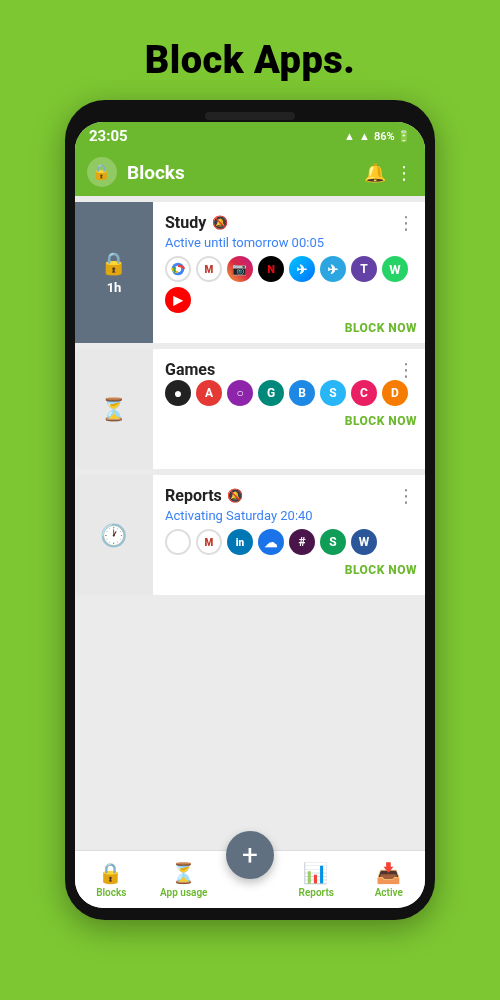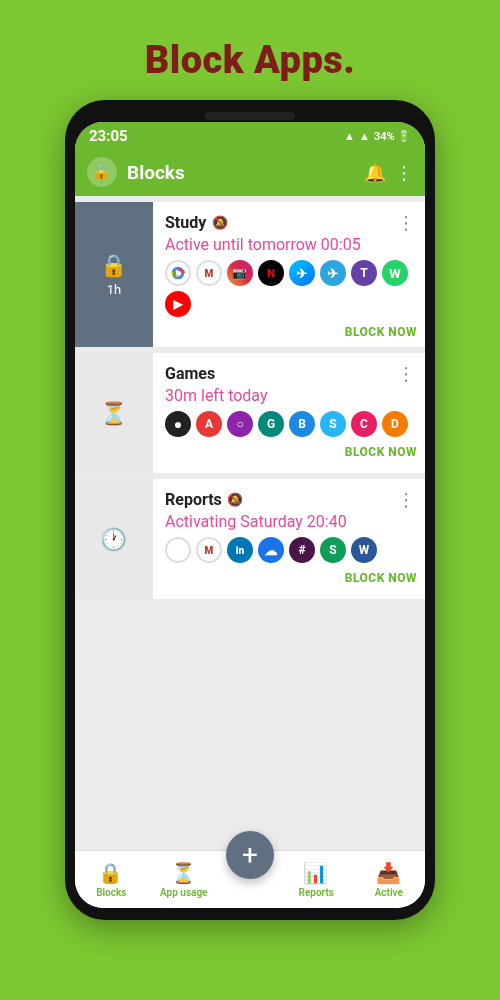--- a/index.html
+++ b/index.html
@@ -9,21 +9,21 @@
       background-color: #7dc832;
       display: flex;
       flex-direction: column;
       align-items: center;
       font-family: 'Roboto', Arial, sans-serif;
       overflow: hidden;
     }
     .page-title {
       font-size: 38px;
       font-weight: 900;
-      color: #7f1d1d;
+      color: #000000;
       margin-top: 38px;
       margin-bottom: 18px;
       letter-spacing: 0.5px;
     }
     .phone-frame {
       width: 370px;
       height: 820px;
       background: #111;
       border-radius: 40px;
       padding: 12px 10px;
@@ -147,21 +147,21 @@
     .block-left-icon {
       font-size: 22px;
       color: #fff;
     }
     .block-left-icon.dark {
       color: #555;
     }
     .block-left-label {
       font-size: 13px;
       color: #fff;
-      font-weight: 400;
+      font-weight: 700;
     }
     .block-card-right {
       flex: 1;
       padding: 10px 8px 8px 12px;
       display: flex;
       flex-direction: column;
     }
     .block-header {
       display: flex;
       justify-content: space-between;
@@ -180,22 +180,22 @@
       font-size: 13px;
       color: #888;
     }
     .block-menu-icon {
       font-size: 18px;
       color: #888;
       cursor: pointer;
       padding: 0 2px;
     }
     .block-subtitle {
-      font-size: 16px;
-      color: #ec4899;
+      font-size: 13px;
+      color: #3b82f6;
       margin-top: 2px;
       margin-bottom: 6px;
     }
     .app-icons-row {
       display: flex;
       gap: 5px;
       flex-wrap: wrap;
       margin-bottom: 6px;
     }
     .app-icon-circle {
@@ -304,21 +304,21 @@
   <div class="phone-notch-bar">
     <div class="phone-notch"></div>
   </div>
   <div class="phone-inner">
 
     <div class="status-bar">
       <span class="status-time">23:05</span>
       <div class="status-icons">
         <span class="status-icon">▲</span>
         <span class="status-icon">▲</span>
-        <span class="battery-text">34% 🔋</span>
+        <span class="battery-text">86% 🔋</span>
       </div>
     </div>
 
     <div class="app-bar">
       <div class="app-bar-icon">
         <span style="color:#fff;font-size:15px;">🔒</span>
       </div>
       <span class="app-bar-title">Blocks</span>
       <div class="app-bar-actions">
         <span class="app-bar-action">🔔</span>
@@ -369,21 +369,20 @@
         <div class="block-card-left timer">
           <span class="block-left-icon dark">⏳</span>
         </div>
         <div class="block-card-right">
           <div class="block-header">
             <div class="block-name-row">
               <span class="block-name">Games</span>
             </div>
             <span class="block-menu-icon">⋮</span>
           </div>
-          <div class="block-subtitle">30m left today</div>
           <div class="app-icons-row">
             <div class="app-icon-circle ic-black" style="font-size:14px;">●</div>
             <div class="app-icon-circle ic-red" style="font-size:12px;">A</div>
             <div class="app-icon-circle ic-purple" style="font-size:12px;">○</div>
             <div class="app-icon-circle ic-teal" style="font-size:12px;">G</div>
             <div class="app-icon-circle ic-blue" style="font-size:12px;">B</div>
             <div class="app-icon-circle ic-sky" style="font-size:12px;">S</div>
             <div class="app-icon-circle ic-pink" style="font-size:12px;">C</div>
             <div class="app-icon-circle ic-orange" style="font-size:12px;">D</div>
           </div>

